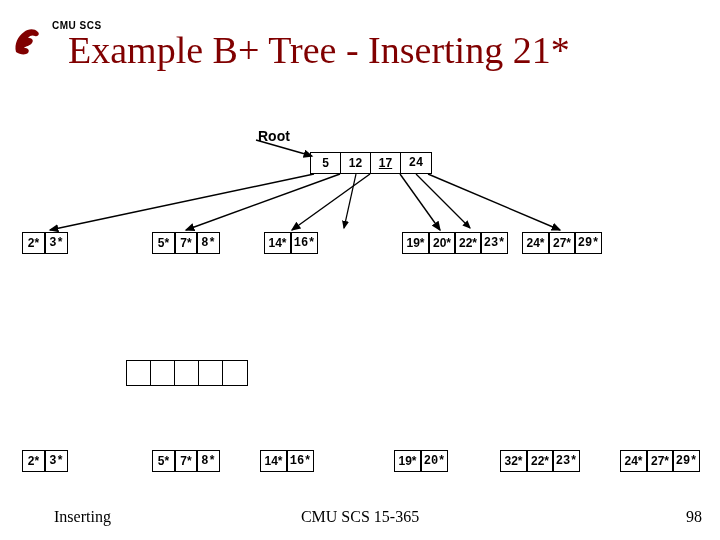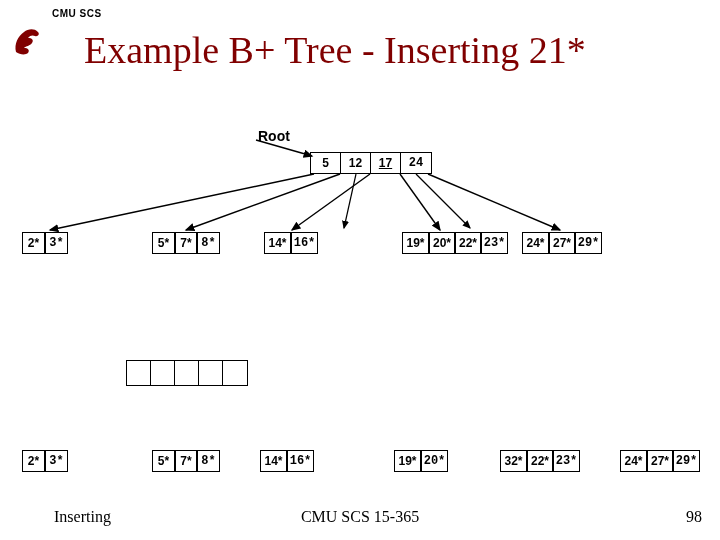--- a/index.html
+++ b/index.html
@@ -8,37 +8,37 @@
     width: 720px;
     height: 540px;
     background: #fff;
     font-family: "Times New Roman", Times, serif;
     color: #000;
     position: relative;
     overflow: hidden;
   }
   .institution {
     position: absolute;
-    top: 8px;
+    top: 20px;
     left: 52px;
     font-family: Verdana, Geneva, sans-serif;
     font-weight: bold;
     font-size: 10px;
     color: #000;
     letter-spacing: 0.5px;
   }
   .logo {
     position: absolute;
     top: 22px;
     left: 10px;
   }
   .title {
     position: absolute;
     top: 28px;
-    left: 84px;
+    left: 68px;
     font-size: 38px;
     color: #800000;
     white-space: nowrap;
   }
   .root-label {
     position: absolute;
     font-family: Verdana, Geneva, sans-serif;
     font-weight: bold;
     font-size: 14px;
     color: #000;

